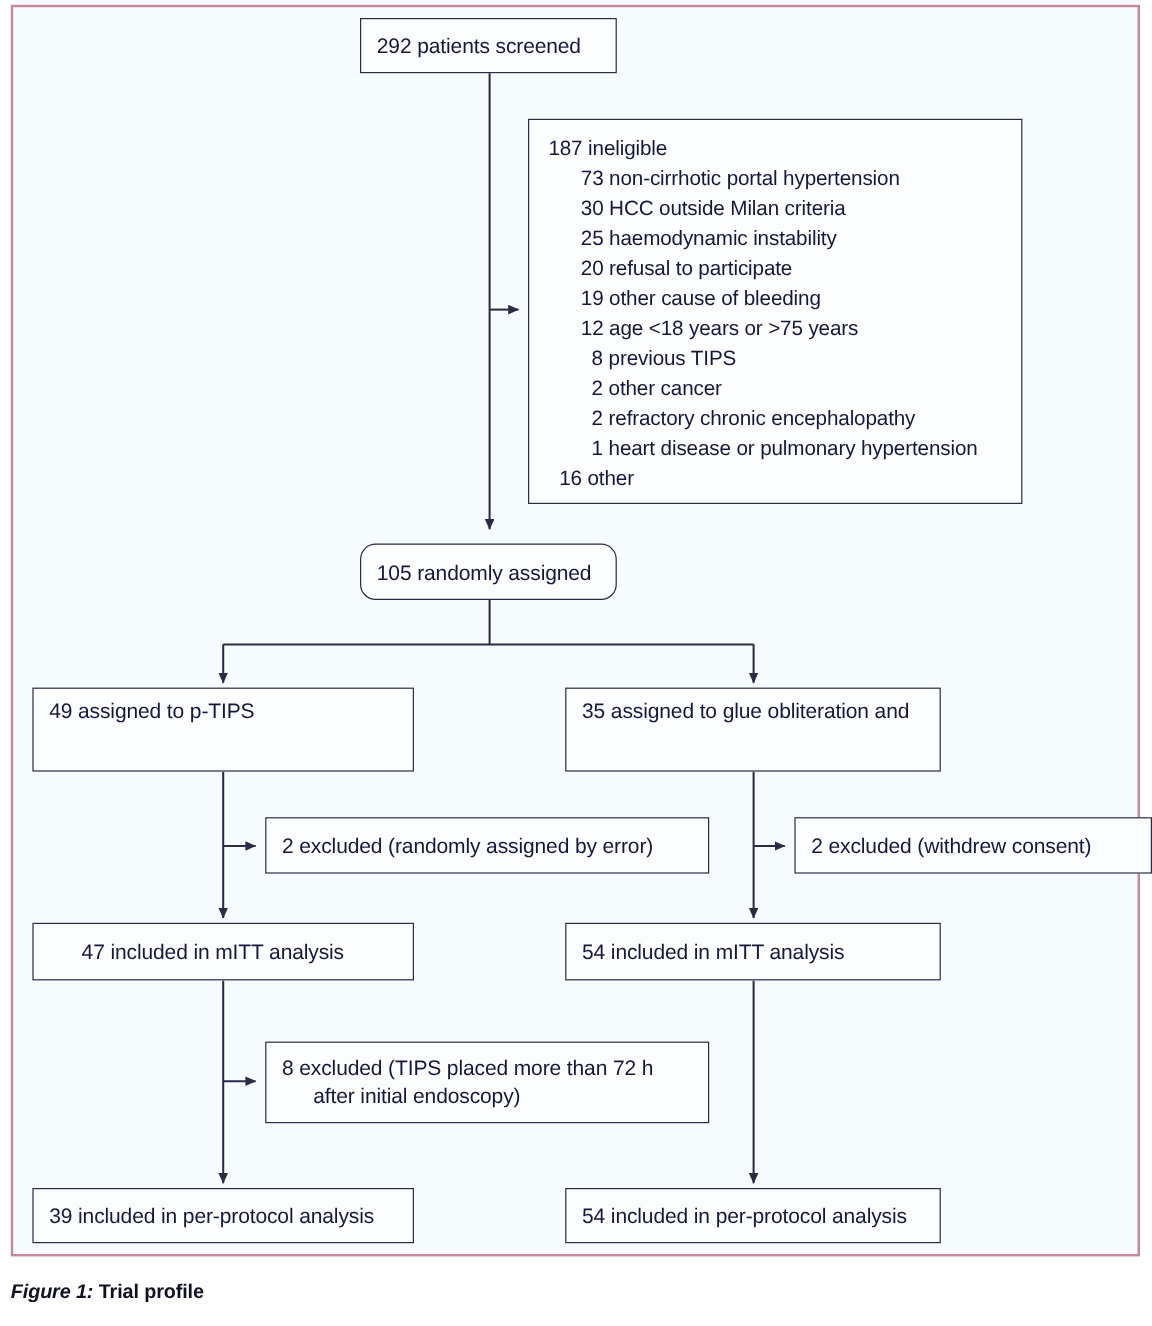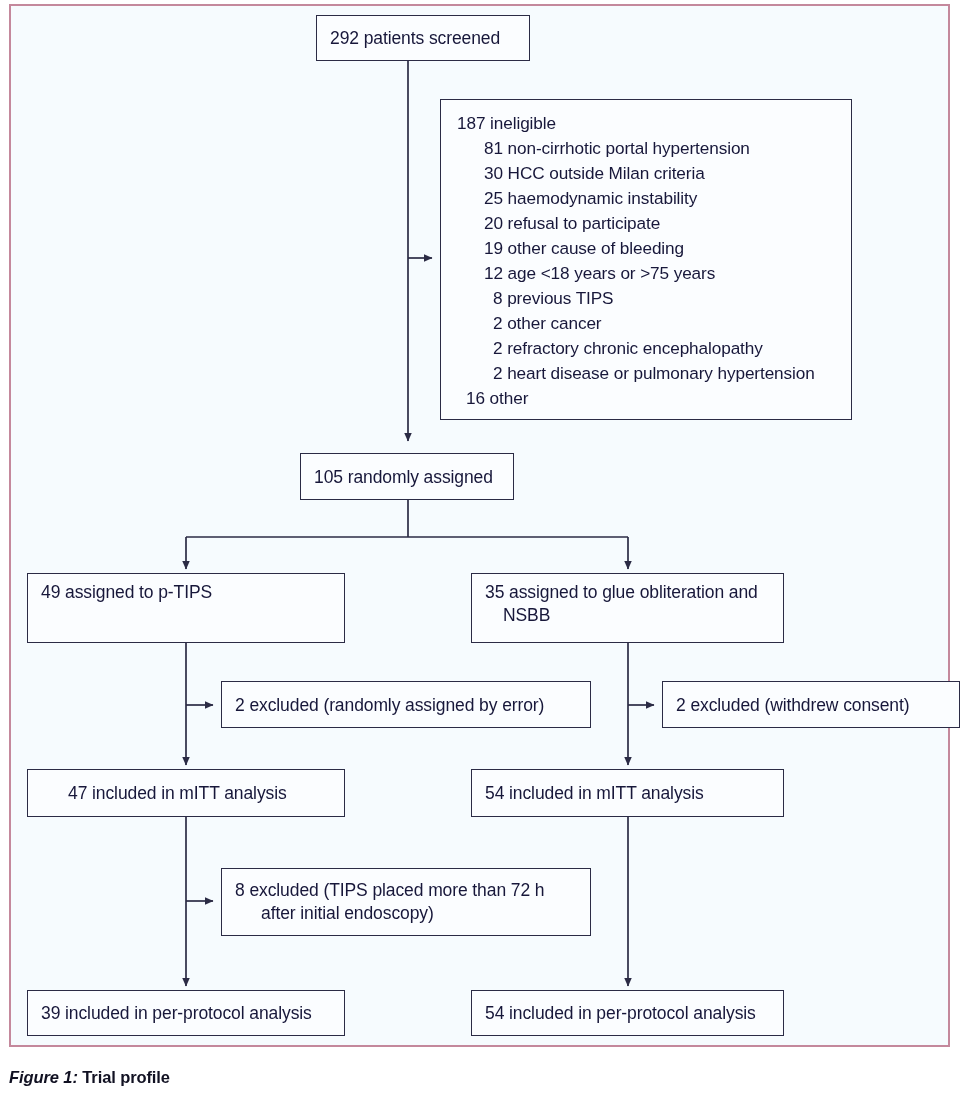--- a/index.html
+++ b/index.html
@@ -139,50 +139,49 @@
         <path d="M186,817 L186,986" marker-end="url(#ah)"></path>
         <path d="M186,901 L213,901" marker-end="url(#ah)"></path>
 
         <path d="M628,643 L628,765" marker-end="url(#ah)"></path>
         <path d="M628,705 L654,705" marker-end="url(#ah)"></path>
 
         <path d="M628,817 L628,986" marker-end="url(#ah)"></path>
       </g>
     </svg>
 
-    <div class="box vcenter" style="left:316px; top:15px; width:214px; height:46px;">
+    <div class="box vcenter" style="left:300px; top:15px; width:214px; height:46px;">
       <span class="txt">292 patients screened</span>
     </div>
 
     <div class="box" id="box-ineligible" style="left:440px; top:99px; width:412px; height:321px;">
       <span class="lead">187 ineligible</span>
-      <span class="sub">81 non-cirrhotic portal hypertension</span>
+      <span class="sub">73 non-cirrhotic portal hypertension</span>
       <span class="sub">30 HCC outside Milan criteria</span>
       <span class="sub">25 haemodynamic instability</span>
       <span class="sub">20 refusal to participate</span>
       <span class="sub">19 other cause of bleeding</span>
       <span class="sub">12 age &lt;18 years or &gt;75 years</span>
       <span class="sub narrow">8 previous TIPS</span>
       <span class="sub narrow">2 other cancer</span>
       <span class="sub narrow">2 refractory chronic encephalopathy</span>
-      <span class="sub narrow">2 heart disease or pulmonary hypertension</span>
+      <span class="sub narrow">1 heart disease or pulmonary hypertension</span>
       <span class="tail">16 other</span>
     </div>
 
-    <div class="box vcenter" style="left:300px; top:453px; width:214px; height:47px;">
+    <div class="box vcenter" style="left:300px; top:453px; width:214px; height:47px;border-radius:13px;">
       <span class="txt">105 randomly assigned</span>
     </div>
 
     <div class="box" style="left:27px; top:573px; width:318px; height:70px;">
       <span class="txt">49 assigned to p-TIPS</span>
     </div>
 
     <div class="box" style="left:471px; top:573px; width:313px; height:70px;">
       <span class="wrapline">35 assigned to glue obliteration and</span>
-      <span class="wrapline second tight">NSBB</span>
     </div>
 
     <div class="box vcenter" style="left:221px; top:681px; width:370px; height:47px;">
       <span class="txt">2 excluded (randomly assigned by error)</span>
     </div>
 
     <div class="box vcenter" style="left:662px; top:681px; width:298px; height:47px;">
       <span class="txt">2 excluded (withdrew consent)</span>
     </div>
 

